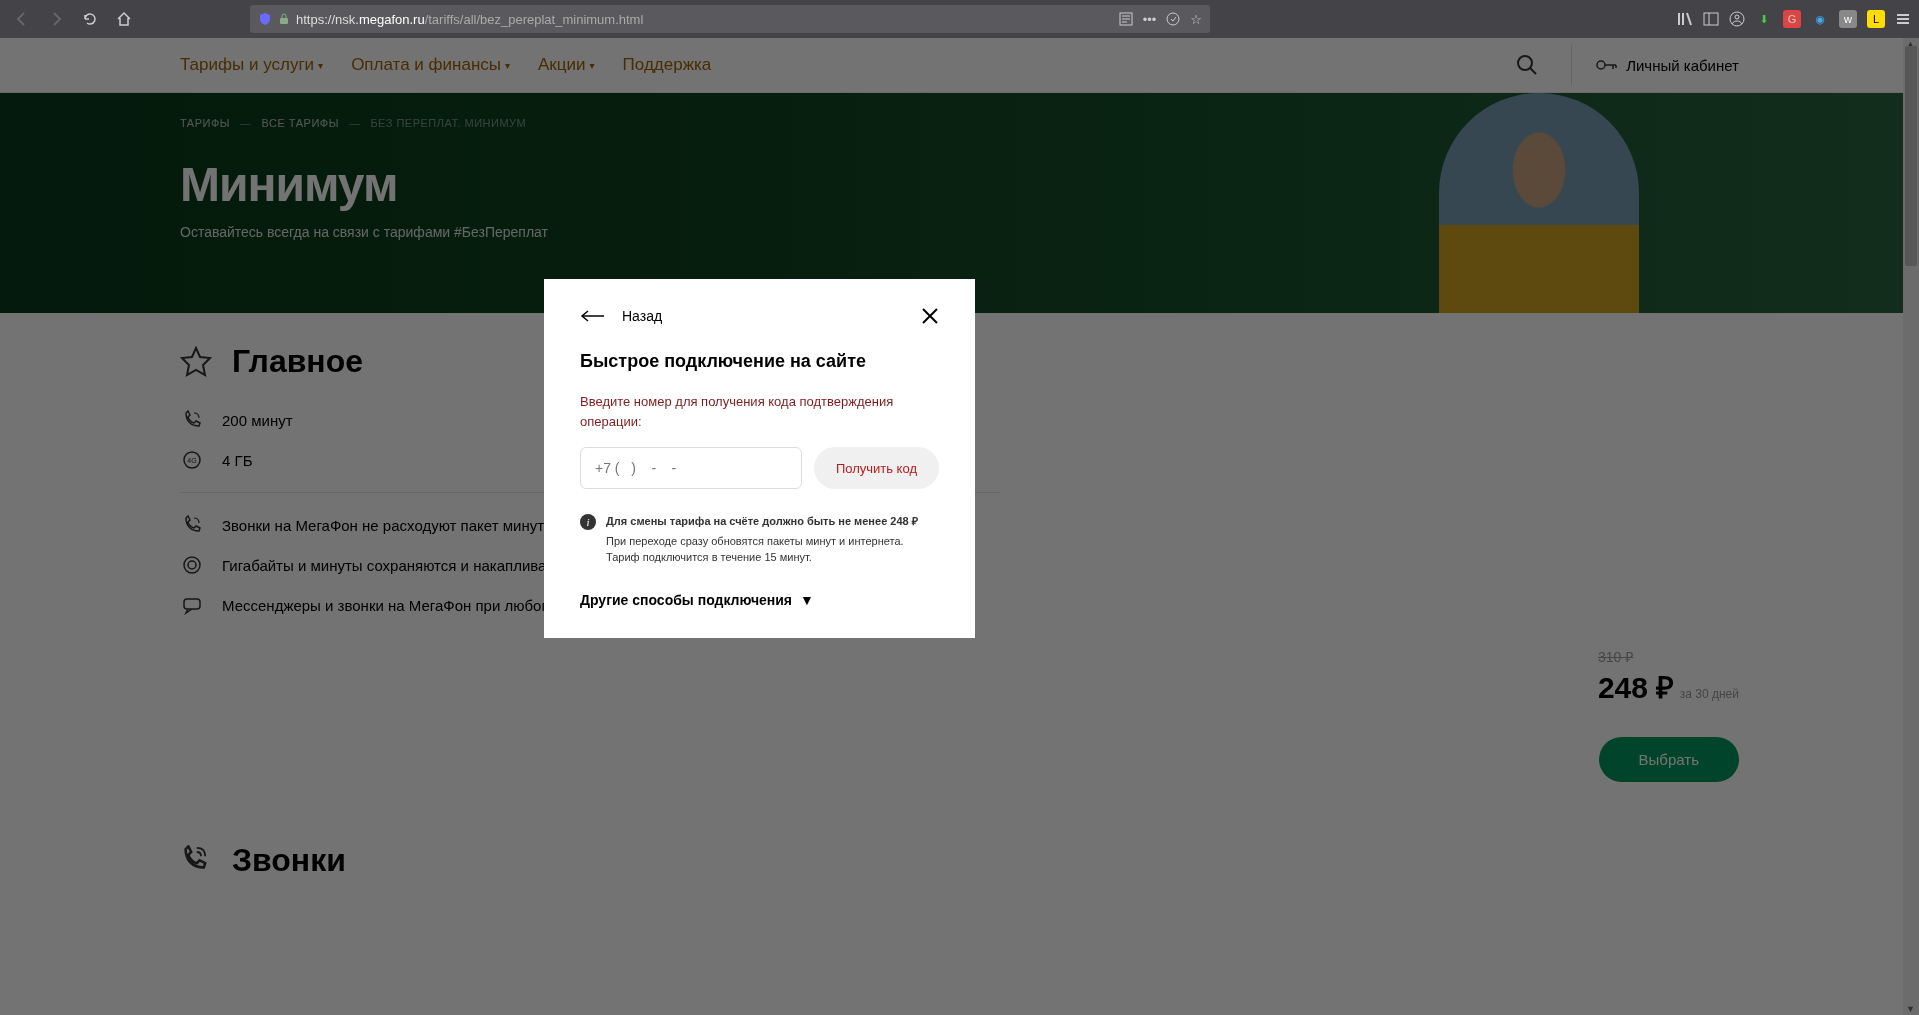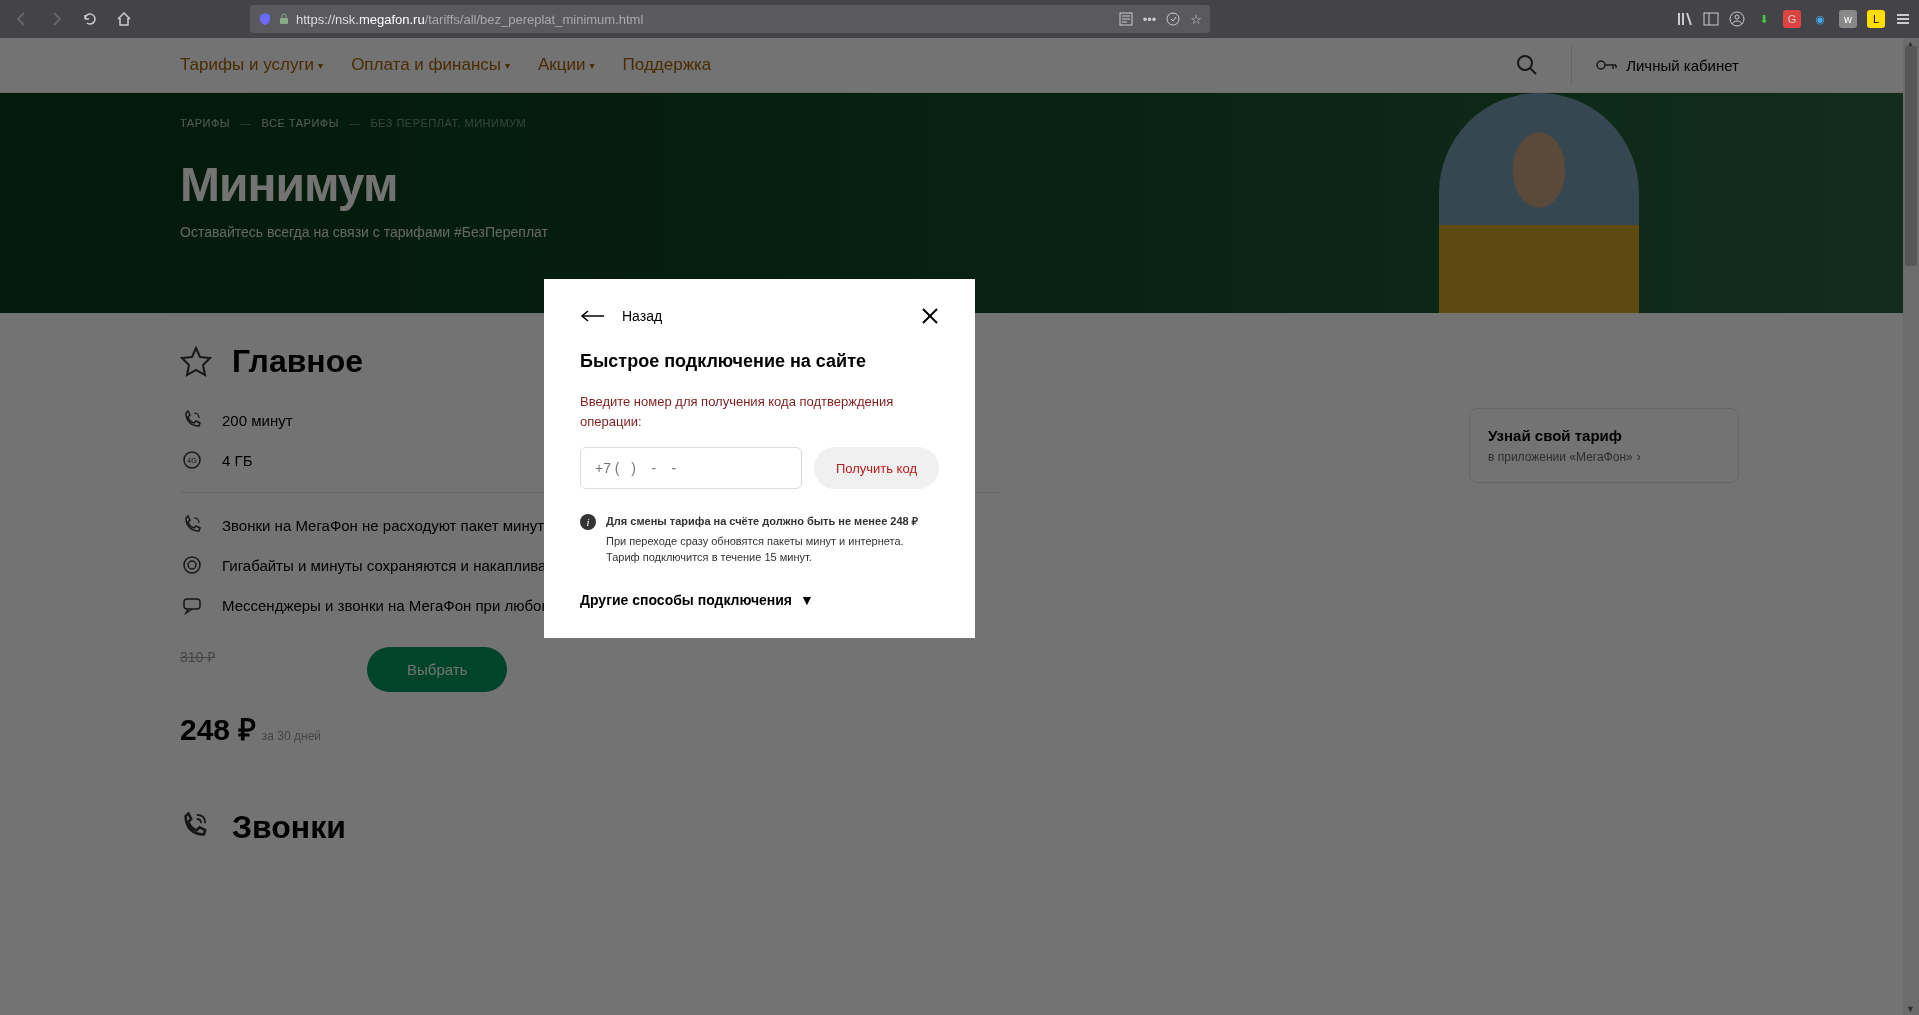--- a/index.html
+++ b/index.html
@@ -44,23 +44,23 @@
 
 
 .main { padding: 30px 180px; }
 .section-head { display: flex; align-items: center; gap: 20px; margin-bottom: 28px; }
 .star-ic { width: 32px; height: 32px; }
 .section-head h2 { font-size: 32px; font-weight: 700; }
 .spec-line { display: flex; align-items: center; gap: 18px; margin-bottom: 16px; font-size: 15px; }
 .spec-icon { width: 24px; height: 24px; display: flex; align-items: center; justify-content: center; }
 .divider { border: none; border-top: 1px solid #e5e5e5; margin: 20px 0; width: 820px; }
 
-.price-row { display: flex; align-items: flex-start; gap: 46px; margin-top: 30px; }
+.price-row { display: flex; align-items: flex-end; gap: 30px; margin-top: 30px; flex-direction: column; }
 .price-block .old { font-size: 14px; color: #999; text-decoration: line-through; }
-.price-block .new { font-size: 30px; font-weight: 700; display: flex; align-items: baseline; gap: 6px; margin-top: 42px; }
+.price-block .new { font-size: 30px; font-weight: 700; display: flex; align-items: baseline; gap: 6px; }
 .price-block .period { font-size: 12px; color: #999; font-weight: 400; }
 .btn-primary { background: #00985f; color: #fff; border: none; border-radius: 24px; padding: 14px 40px; font-size: 15px; font-weight: 500; }
 
 .side-card { position: absolute; right: 180px; top: 370px; width: 270px; border: 1px solid #e5e5e5; border-radius: 8px; padding: 18px; }
 .side-card .title { font-size: 15px; font-weight: 600; margin-bottom: 6px; }
 .side-card .link { font-size: 12px; color: #666; display: flex; align-items: center; gap: 4px; }
 
 
 .modal { position: absolute; z-index: 20; background: #fff; width: 431px; left: 544px; top: 241px; padding: 28px 36px 30px; }
 .modal-top { display: flex; align-items: center; justify-content: space-between; margin-bottom: 26px; }
@@ -308,27 +308,20 @@
       <span class="star-ic">
         <svg width="28" height="28" viewBox="0 0 20 20">
             <path d="M4 3c0 8 5 13 13 13l1-3-4-2-2 2c-3-1-5-3-6-6l2-2-2-4z" stroke="#333" stroke-width="1.8" fill="none"></path>
             <path d="M12 2c4 0 6 2 6 6M12 5c2 0 3 1 3 3" stroke="#333" stroke-width="1.3" fill="none"></path>
           </svg>
       </span>
       <h2>Звонки</h2>
     </div>
   </div>
 
-  <div class="side-card">
-    <div class="title">Узнай свой тариф</div>
-    <div class="link">
-      <span>в приложении «МегаФон»</span>
-      <span>›</span>
-    </div>
-  </div>
 
   <div class="page-scrollbar">
     <div class="scroll-arrow up">▲</div>
     <div class="scroll-thumb"></div>
     <div class="scroll-arrow down">▼</div>
   </div>
 
   <div class="scrim"></div>
 
   <div class="modal">

